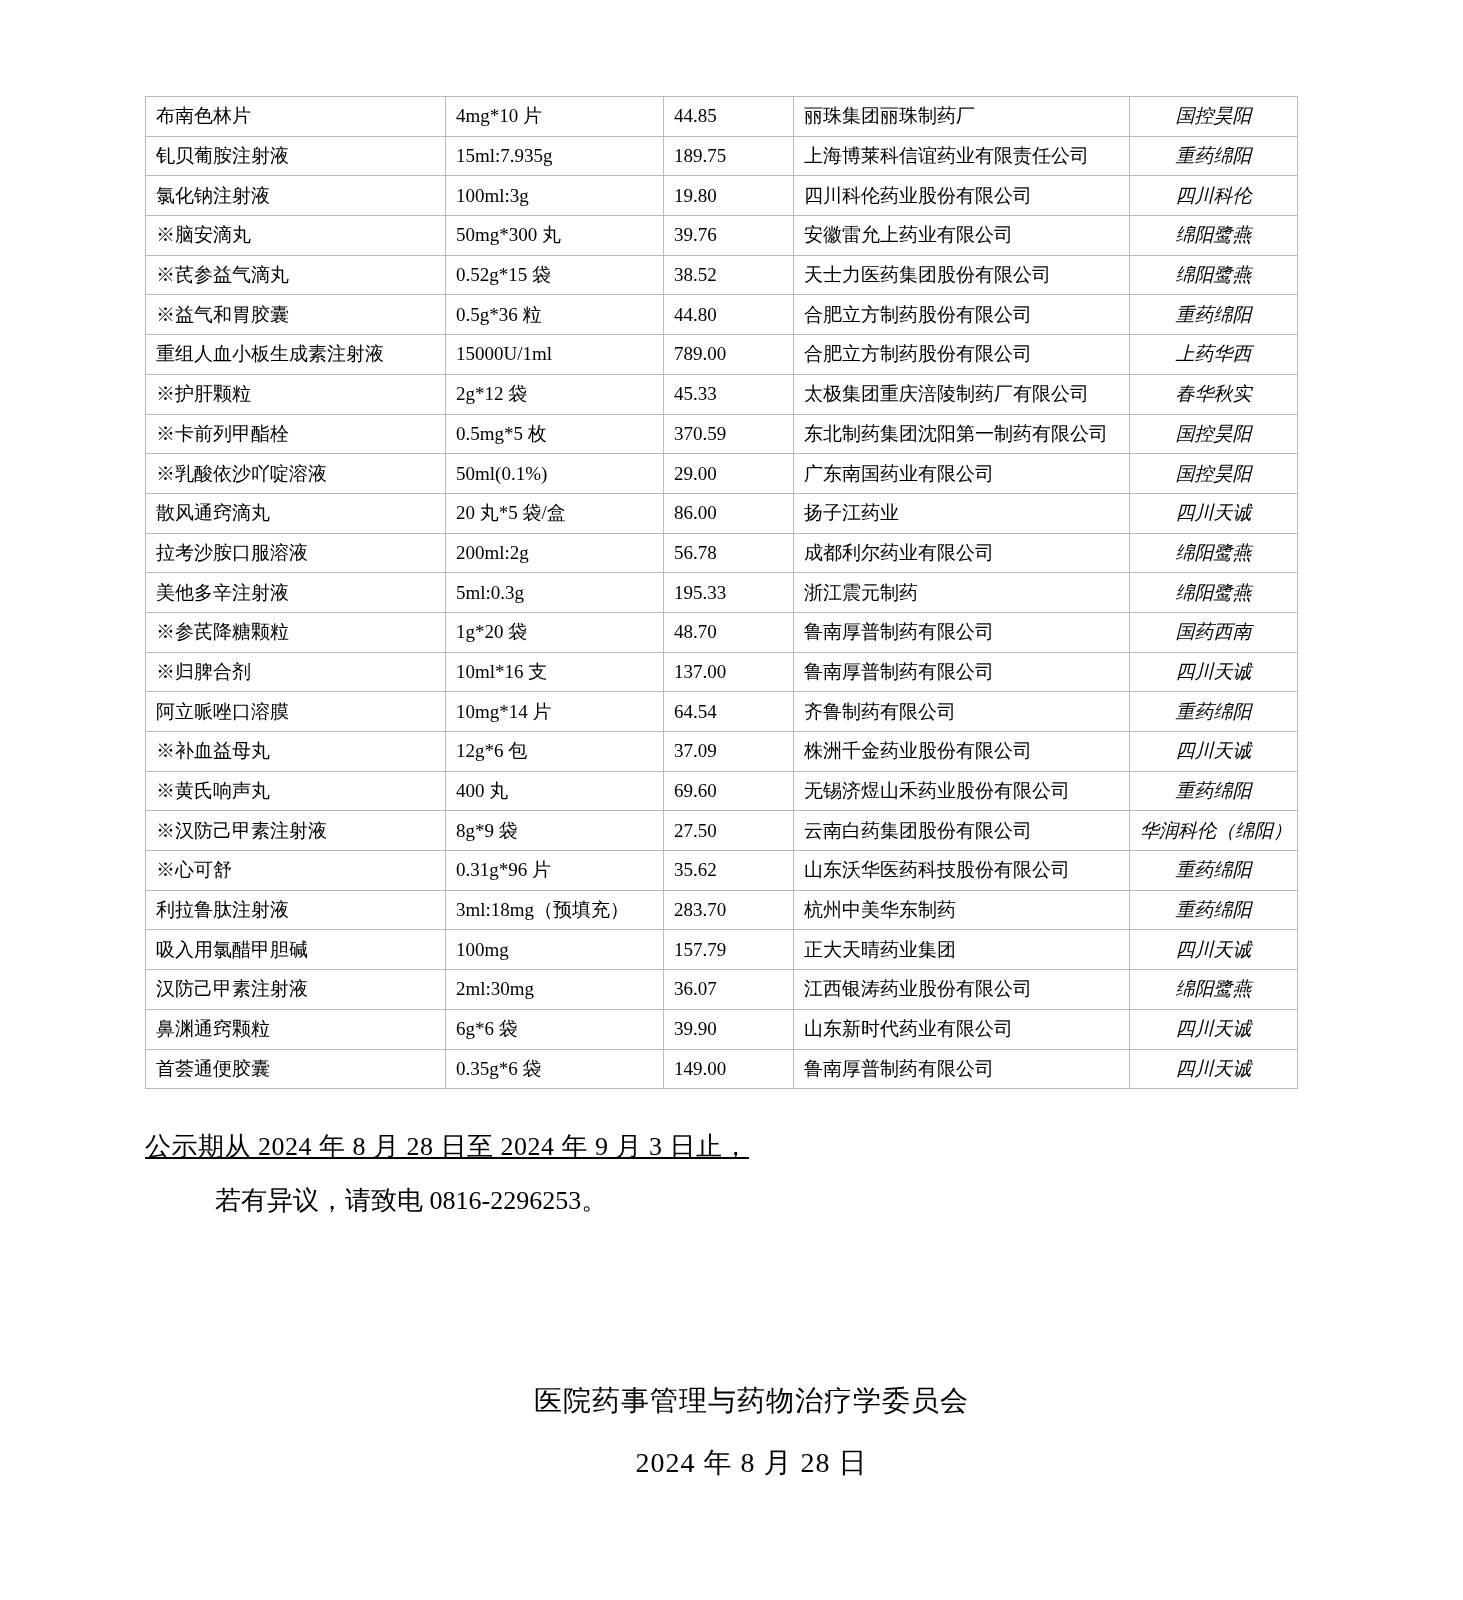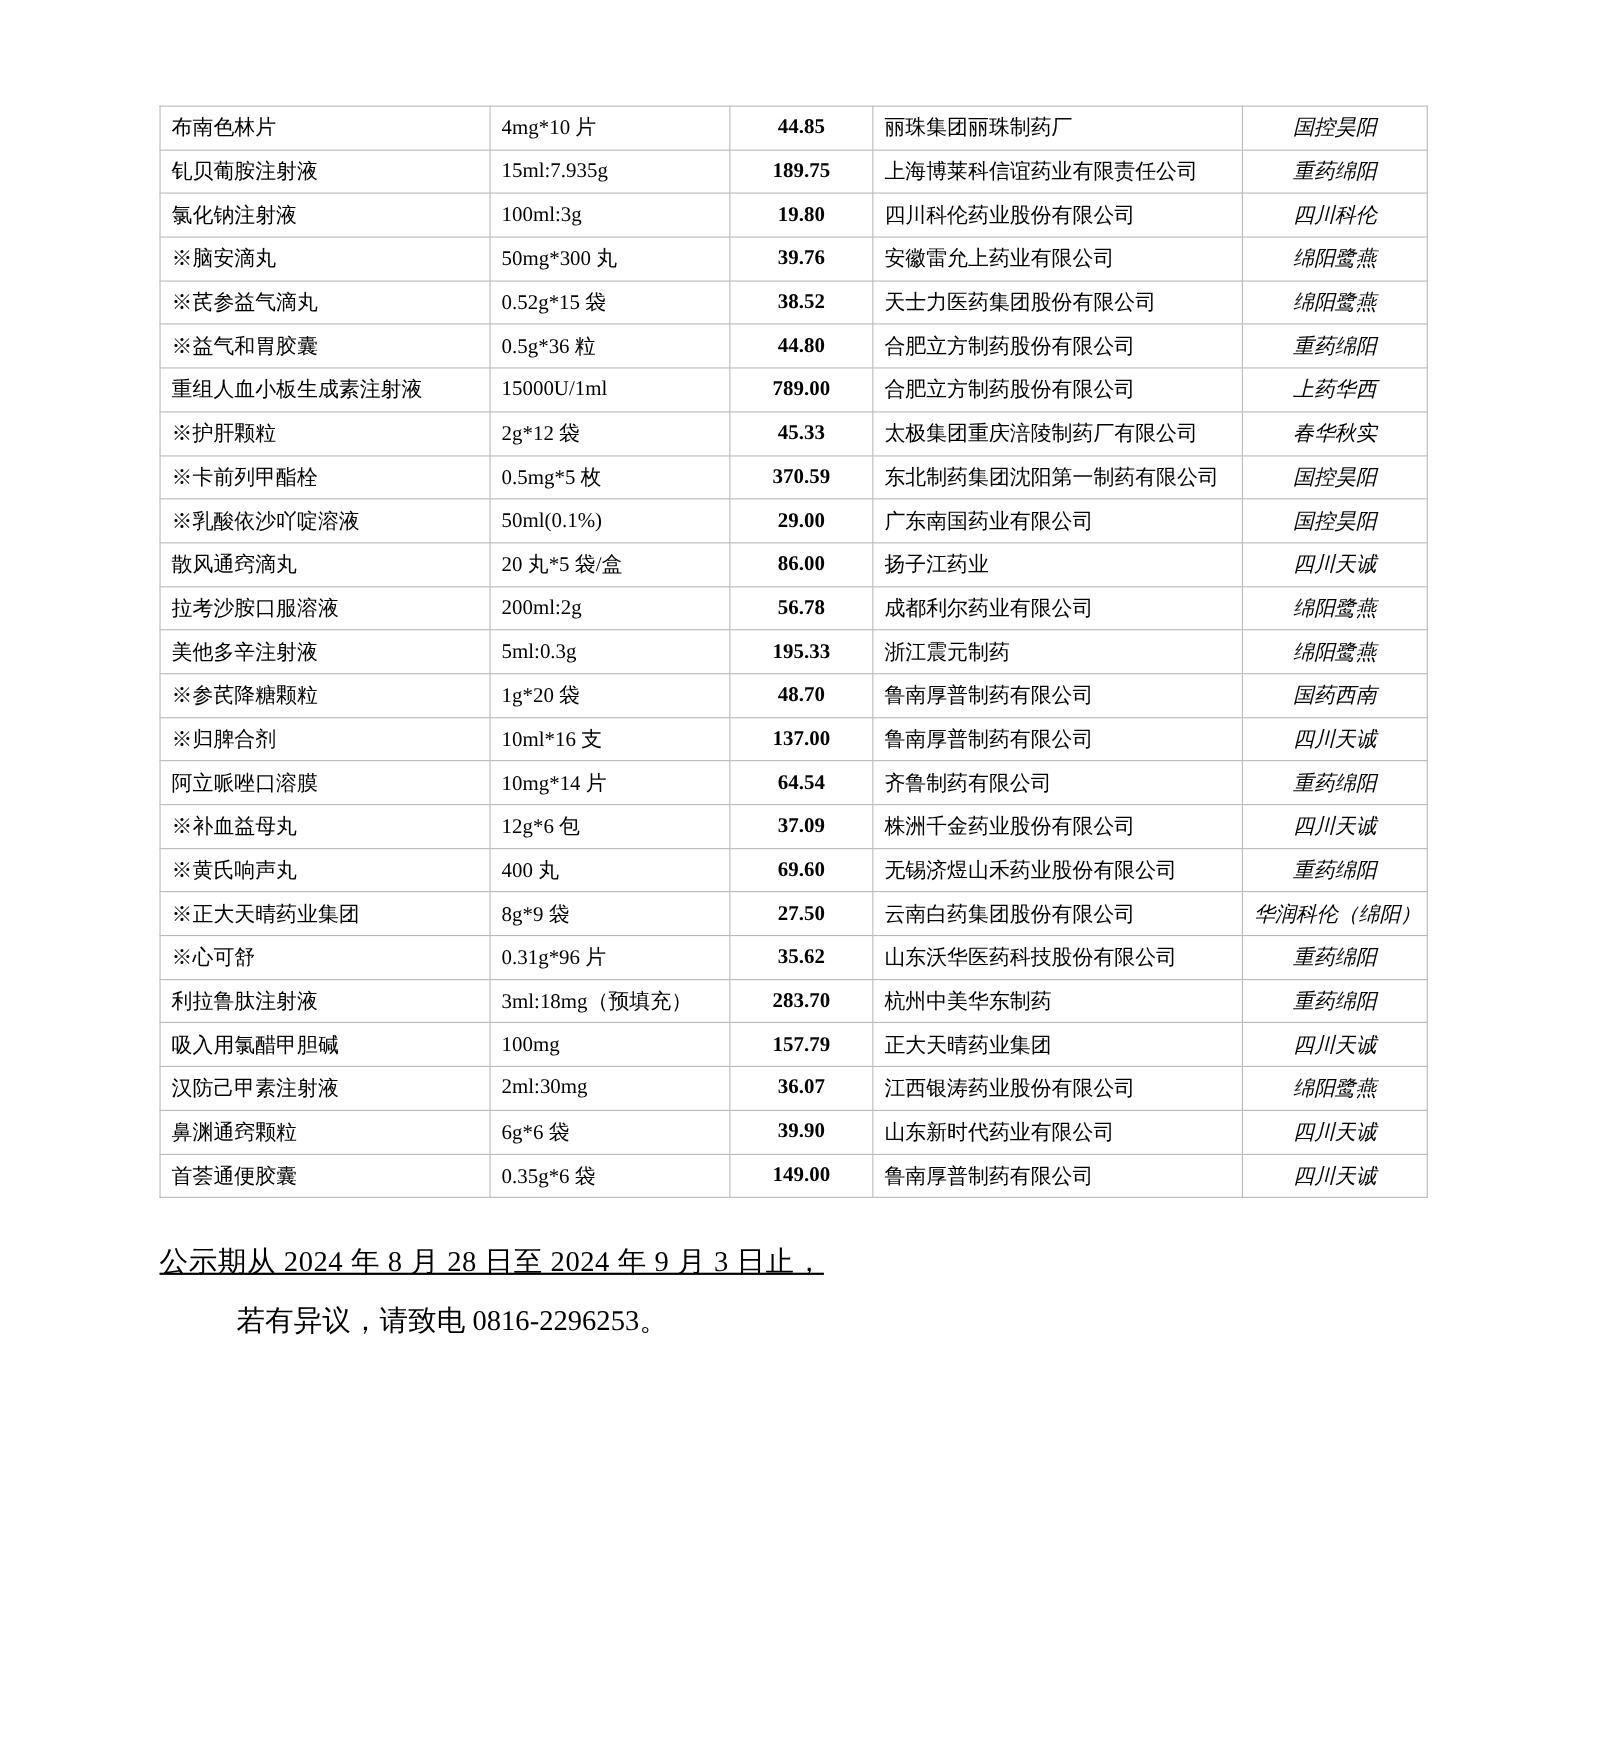--- a/index.html
+++ b/index.html
@@ -40,21 +40,21 @@
     overflow: hidden;
   }
   col.c-name  { width: 300px; }
   col.c-spec  { width: 218px; }
   col.c-price { width: 130px; }
   col.c-maker { width: 336px; }
   col.c-dist  { width: 168px; }
 
   td.name  { text-align: left; }
   td.spec  { text-align: left; font-family: "Liberation Serif","DejaVu Serif",serif; }
-  td.price { text-align: center; font-weight: bold; }
+  td.price { text-align: left; }
   td.maker { text-align: left; }
   td.dist  { text-align: center; font-style: italic; }
 
   .notice {
     position: absolute;
     left: 145px;
     top: 1120px;
     width: 1160px;
     font-size: 26px;
     line-height: 54px;
@@ -223,21 +223,21 @@
           <td class="dist">四川天诚</td>
         </tr>
         <tr>
           <td class="name">※黄氏响声丸</td>
           <td class="spec">400 丸</td>
           <td class="price">69.60</td>
           <td class="maker">无锡济煜山禾药业股份有限公司</td>
           <td class="dist">重药绵阳</td>
         </tr>
         <tr>
-          <td class="name">※正大天晴药业集团</td>
+          <td class="name">※汉防己甲素注射液</td>
           <td class="spec">8g*9 袋</td>
           <td class="price">27.50</td>
           <td class="maker">云南白药集团股份有限公司</td>
           <td class="dist">华润科伦（绵阳）</td>
         </tr>
         <tr>
           <td class="name">※心可舒</td>
           <td class="spec">0.31g*96 片</td>
           <td class="price">35.62</td>
           <td class="maker">山东沃华医药科技股份有限公司</td>
@@ -279,14 +279,18 @@
           <td class="dist">四川天诚</td>
         </tr>
       </tbody>
   </table>
 
   <div class="notice">
     <span class="line1">公示期从 2024 年 8 月 28 日至 2024 年 9 月 3 日止，</span>
     <span class="line2">若有异议，请致电 0816-2296253。</span>
   </div>
 
+  <div class="signature">
+    <div class="committee">医院药事管理与药物治疗学委员会</div>
+    <div class="date">2024 年 8 月 28 日</div>
+  </div>
 
 </div>
 
 </body></html>

